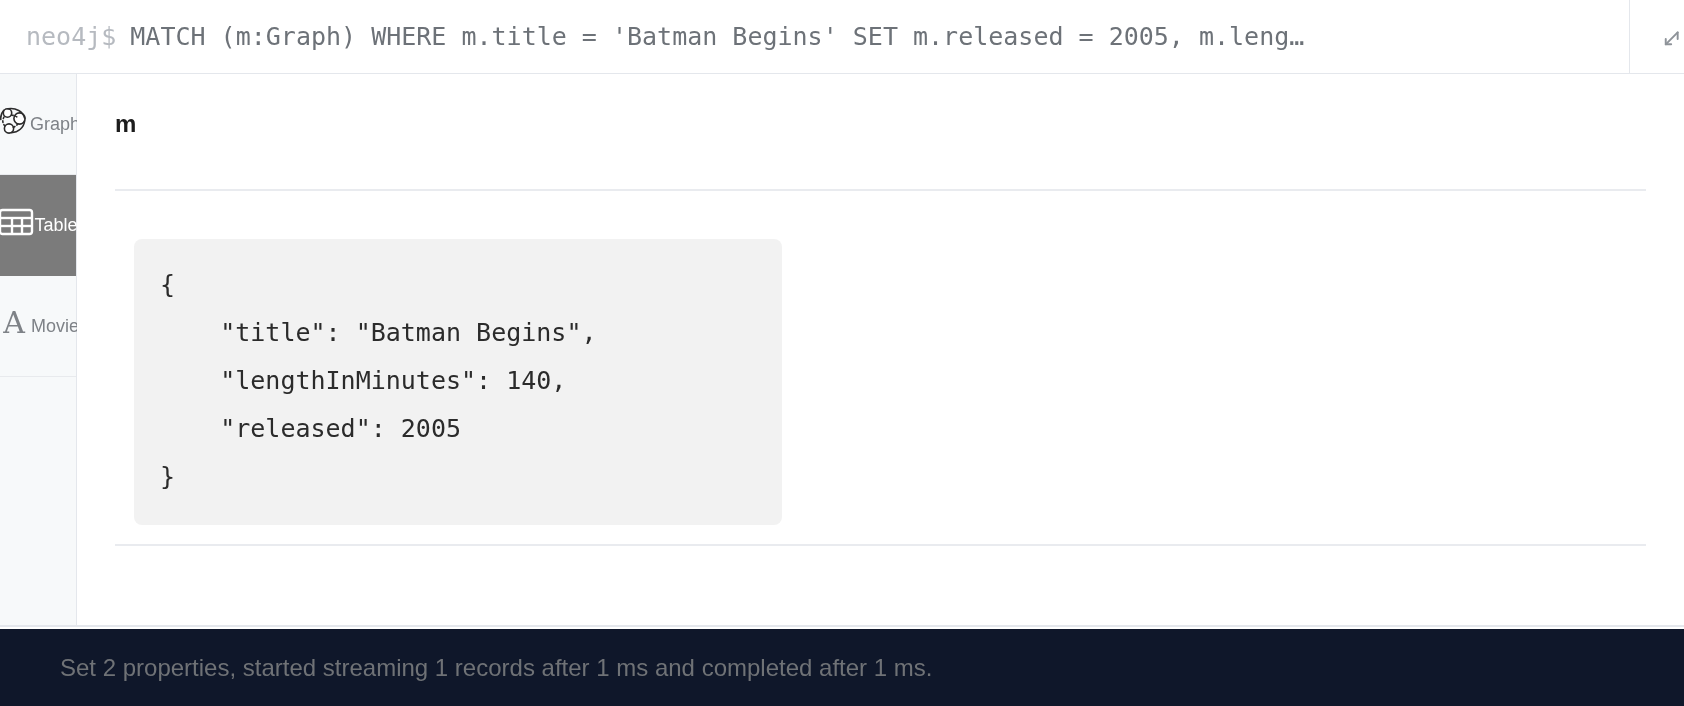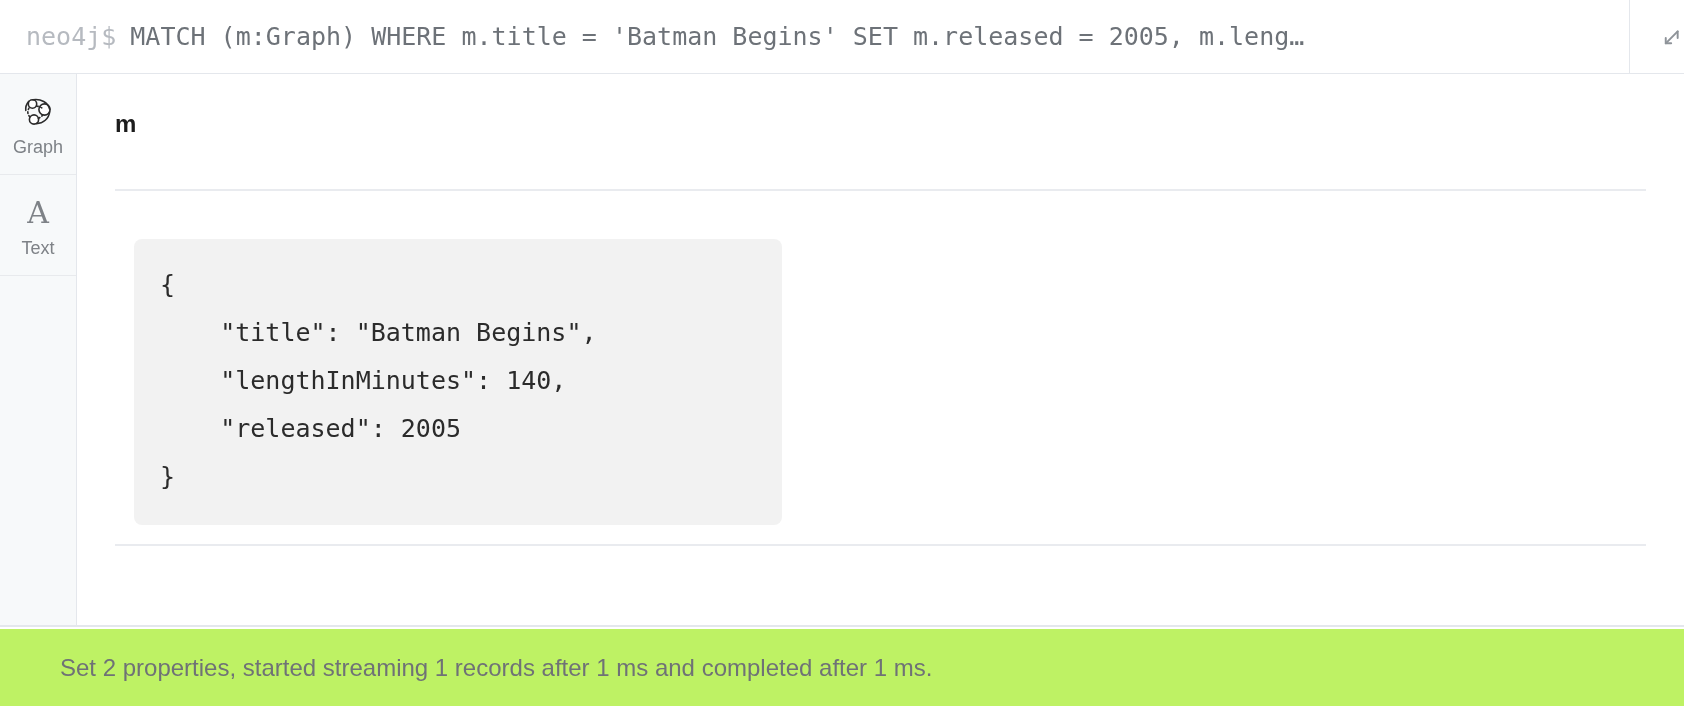--- a/index.html
+++ b/index.html
@@ -19,21 +19,21 @@
   .query-bar {
     position: absolute;
     left: 0;
     top: 0;
     width: 1684px;
     height: 74px;
     background: #ffffff;
     border-bottom: 1px solid #e4e7ec;
     box-sizing: border-box;
     display: flex;
-    align-items: flex-end;
+    align-items: center;
   }
   .query-text-wrap {
     flex: 1 1 auto;
     min-width: 0;
     display: flex;
     align-items: center;
     padding-left: 26px;
     height: 100%;
     overflow: hidden;
     white-space: nowrap;
@@ -102,21 +102,20 @@
     box-sizing: border-box;
     display: flex;
     flex-direction: column;
   }
   .side-item {
     width: 76px;
     height: 101px;
     box-sizing: border-box;
     border-bottom: 1px solid #e8eaed;
     display: flex;
-    flex-direction: column;
     align-items: center;
     justify-content: center;
     color: #7e8287;
     background: #f7f9fa;
     cursor: pointer;
   }
   .side-item.active {
     background: #7b7b7b;
     color: #ffffff;
     border-bottom-color: #7b7b7b;
@@ -191,21 +190,21 @@
     white-space: pre;
   }
 
   
   .status-bar {
     position: absolute;
     left: 0;
     top: 629px;
     width: 1684px;
     height: 77px;
-    background: #bef264;
+    background: #0f172a;
     display: flex;
     align-items: center;
   }
   .status-text {
     margin-left: 60px;
     font-size: 24px;
     color: #6f7276;
     font-family: "Liberation Sans", sans-serif;
   }
 </style>
@@ -243,28 +242,40 @@
           <path d="M15.5 11 C18 11.5 20 12.2 21 13" stroke-dasharray="1.6 2.4" stroke-linecap="round"></path>
           <path d="M17.4 23.3 C19.6 22.2 21.2 21 22 19.6" stroke-dasharray="1.6 2.4" stroke-linecap="round"></path>
           <path d="M12 4.8 C20 3.6 27 7.6 28.6 14" stroke-linecap="round"></path>
           <path d="M28.6 17 C28 23.5 22 28.6 15.5 28.6" stroke-linecap="round"></path>
           <path d="M7.6 6.4 C5.2 9.2 4.4 12 4.8 15.4" stroke-linecap="round"></path>
         </svg>
       </span>
       <span class="side-label">Graph</span>
     </div>
 
+    <div class="side-item active">
+      <span class="side-icon">
+        <svg width="36" height="30" viewBox="0 0 36 30" fill="none" stroke="#ffffff" stroke-width="2.4">
+          <rect x="2" y="3" width="32" height="24" rx="2.5"></rect>
+          <path d="M2 11 H34"></path>
+          <path d="M2 19 H34"></path>
+          <path d="M14 11 V27"></path>
+          <path d="M24 11 V27"></path>
+        </svg>
+      </span>
+      <span class="side-label">Table</span>
+    </div>
 
     <div class="side-item">
       <span class="side-icon">
         <svg width="34" height="34" viewBox="0 0 34 34">
           <text x="17" y="27" text-anchor="middle" font-family="'DejaVu Serif','Liberation Serif',serif" font-size="30" fill="#7e8287">A</text>
         </svg>
       </span>
-      <span class="side-label">Text</span>
+      <span class="side-label">Movie</span>
     </div>
 
 
     <div class="sidebar-filler"></div>
   </div>
 
   <div class="content">
     <div class="col-header">m</div>
     <div class="rule-top"></div>
 

